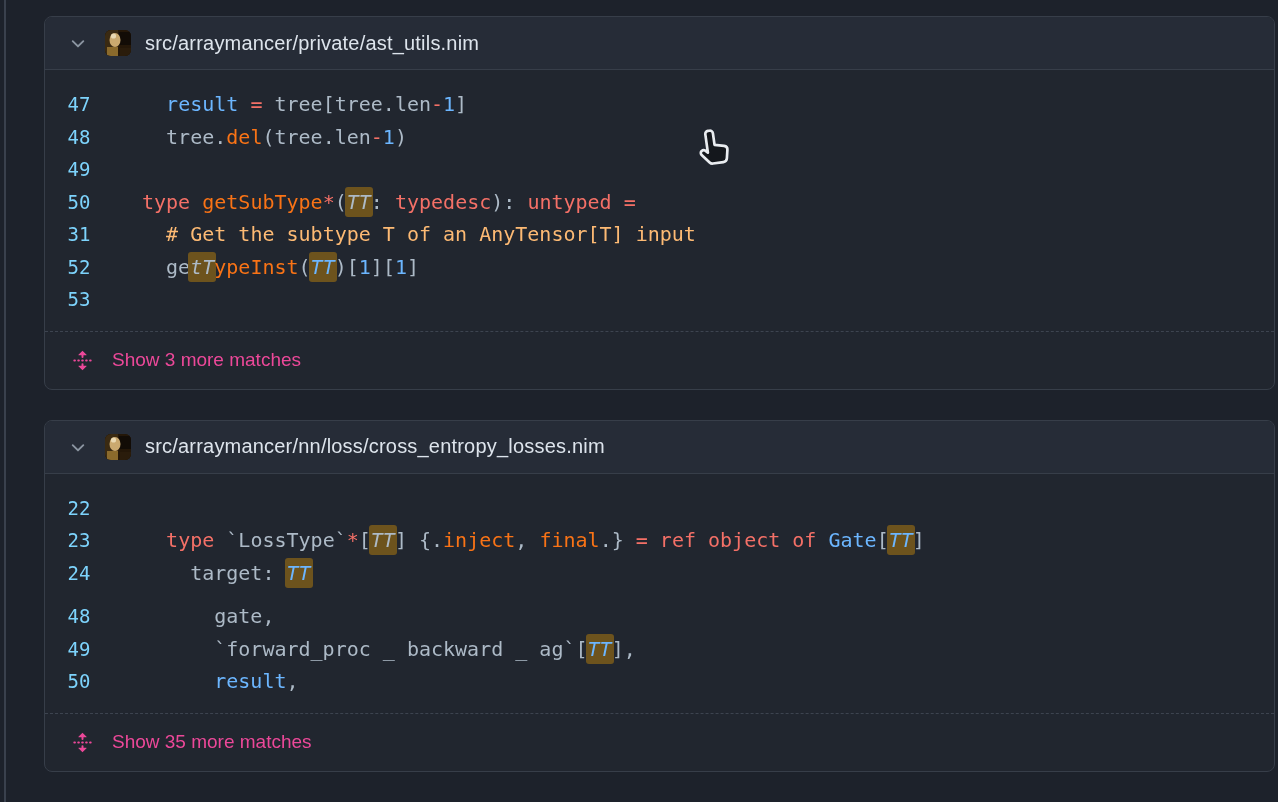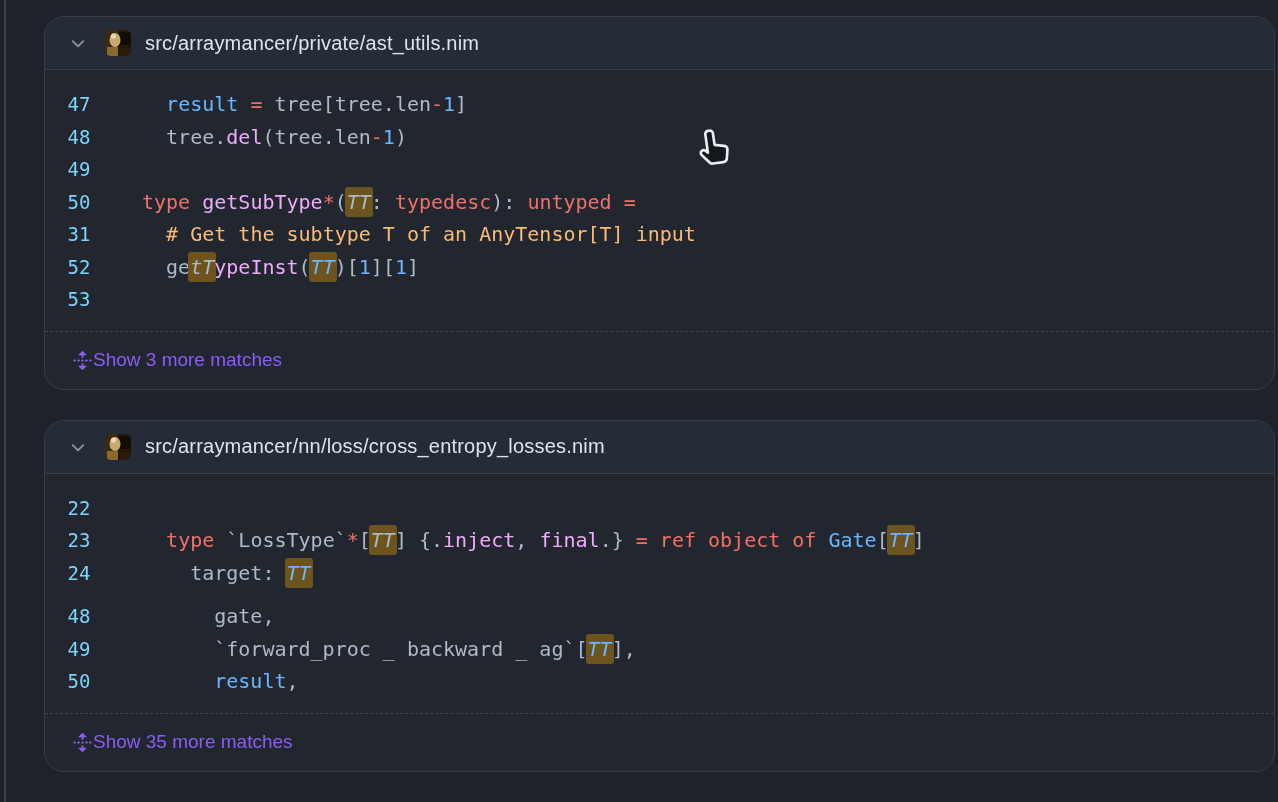--- a/index.html
+++ b/index.html
@@ -11,21 +11,21 @@
   }
   .left-rule {
     position:absolute; left:4px; top:0; bottom:0; width:2px;
     background:#3a414d;
   }
   .results-col {
     position:absolute; left:44px; right:3px; top:16px;
   }
   .card {
     border:1px solid #373e49;
-    border-radius:20px;
+    border-radius:8px;
     background:#21262f;
     overflow:hidden;
     margin-bottom:30px;
   }
   .card-header {
     display:flex; align-items:center;
     background:#262c37;
     border-bottom:1px solid #373e49;
     padding:13px 16px 13px 23px;
     cursor:pointer;
@@ -48,35 +48,35 @@
   }
   .chunk + .chunk { margin-top:11px; }
   .code-row { display:flex; height:32.5px; line-height:32.5px; }
   .ln {
     flex:none; width:68px; text-align:center;
     color:#7dd3fc; font-size:19px; text-decoration:none;
     font-family:"DejaVu Sans Mono", monospace;
   }
   .src { white-space:pre; padding-left:29px; color:#adbac7; }
   .tk-k  { color:#f47067; }  
-  .tk-e  { color:#f0abfc; }  
+  .tk-e  { color:#f97316; }  
   .tk-n  { color:#6cb6ff;text-align:center; }  
   .tk-cm { color:#fdba74; }  
   .hl {
     background:#6d531d;
     border-radius:3px;
     padding:3px 2px; margin:0 -2px;font-style:italic;
   }
   .show-more {
-    display:flex; align-items:center; 
+    display:flex; align-items:center; gap:19px;
     width:100%; height:58px;
     background:transparent; border:none;
     border-top:1px dashed #3d4450;
     padding:0 0 0 27px;
-    color:#8b5cf6; font-size:19px;
+    color:#ec4899; font-size:19px;
     font-family:"Liberation Sans", sans-serif;
     cursor:pointer; text-align:right;
   }
   .show-more .unfold { flex:none; width:21px; height:21px; display:flex; }
   .show-more svg { width:21px; height:21px; fill:currentColor; }
   .cursor {
     position:absolute; left:694px; top:127px; width:46px; height:46px;
     pointer-events:none; z-index:50;
   }
 </style>

